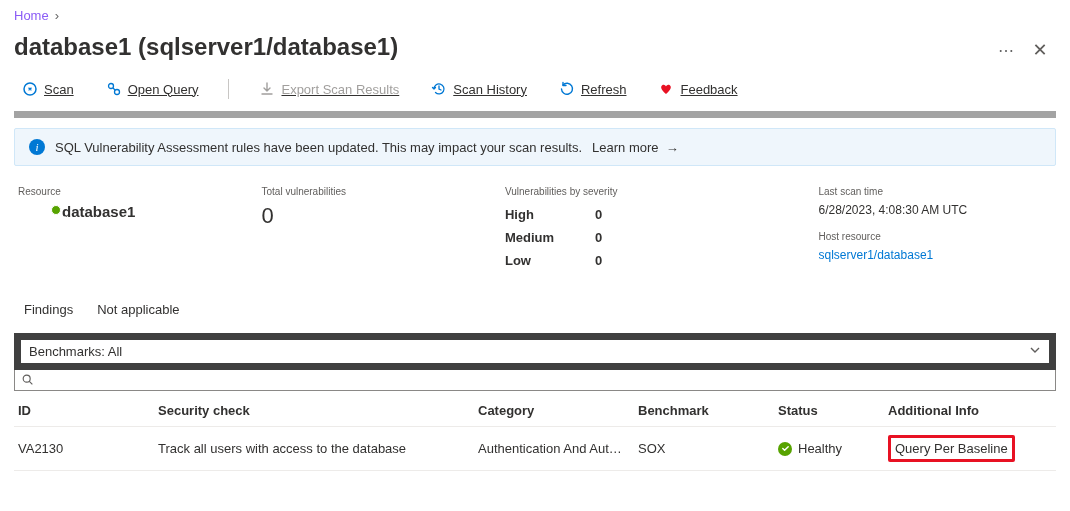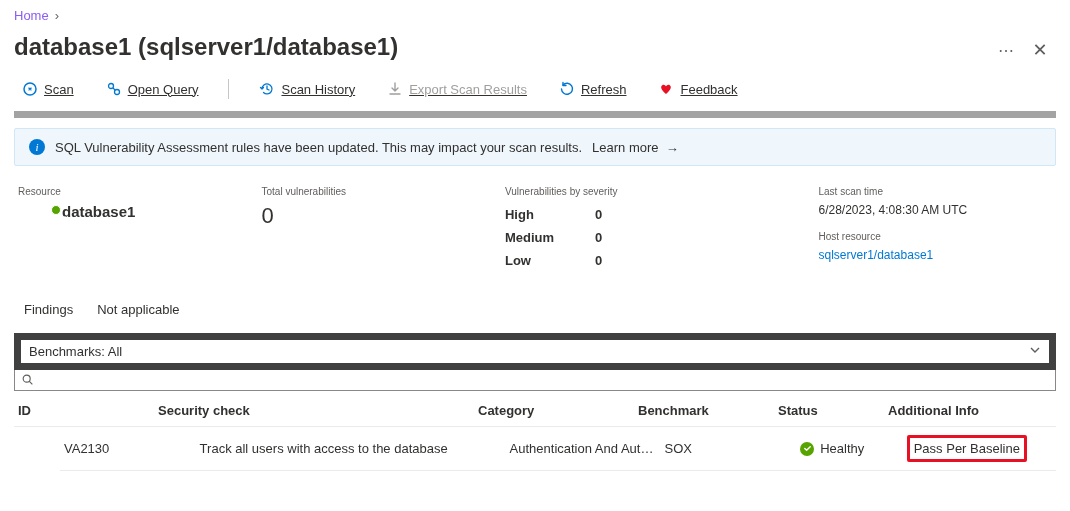--- a/index.html
+++ b/index.html
@@ -76,21 +76,21 @@
   }
   .search-box {
     border:1px solid #8a8886; border-top:none;
     padding:3px 6px; display:flex; align-items:center; gap:6px;
     color:#605e5c; cursor:text;
   }
   .search-box svg { width:14px; height:14px; }
   .table { margin-top:4px; }
   .thead, .trow { display:flex; align-items:center; padding:8px 4px; }
   .thead { border-bottom:1px solid #edebe9; font-weight:600; color:#323130; }
-  .trow { border-bottom:1px solid #edebe9;margin-left:46px; }
+  .trow { border-bottom:1px solid #edebe9; }
   .c-id { width:140px; }
   .c-sec { width:320px; }
   .c-cat { width:160px; }
   .c-bm { width:140px; }
   .c-st { width:110px; display:flex; align-items:center; gap:6px; }
   .c-ai { width:150px; }
   .healthy-dot {
     width:14px; height:14px; border-radius:50%; background:#57a300;
     display:inline-flex; align-items:center; justify-content:center;
   }
@@ -133,36 +133,36 @@
       <span class="ic">
         <svg viewBox="0 0 16 16">
             <circle cx="5" cy="5" r="2.5" fill="none" stroke="#0078d4" stroke-width="1.3"></circle>
             <circle cx="11" cy="11" r="2.5" fill="none" stroke="#0078d4" stroke-width="1.3"></circle>
             <line x1="7" y1="7" x2="9" y2="9" stroke="#0078d4" stroke-width="1.3"></line>
           </svg>
       </span>
       <span>Open Query</span>
     </div>
     <span class="tsep"></span>
+    <div class="tbtn disabled">
+      <span class="ic">
+        <svg viewBox="0 0 16 16">
+            <path d="M8 2 v8 M5 7 l3 3 l3 -3 M3 13 h10" fill="none" stroke="#a19f9d" stroke-width="1.4" stroke-linecap="round" stroke-linejoin="round"></path>
+          </svg>
+      </span>
+      <span>Export Scan Results</span>
+    </div>
     <div class="tbtn">
       <span class="ic">
         <svg viewBox="0 0 16 16">
             <path d="M3 8 a5 5 0 1 1 1.5 3.5 M3 8 l-1.5 -1.5 M3 8 l1.5 -1.5" fill="none" stroke="#0078d4" stroke-width="1.3" stroke-linecap="round"></path>
             <path d="M8 5 v3 l2 1" fill="none" stroke="#0078d4" stroke-width="1.3" stroke-linecap="round"></path>
           </svg>
       </span>
       <span>Scan History</span>
-    </div>
-    <div class="tbtn disabled">
-      <span class="ic">
-        <svg viewBox="0 0 16 16">
-            <path d="M8 2 v8 M5 7 l3 3 l3 -3 M3 13 h10" fill="none" stroke="#a19f9d" stroke-width="1.4" stroke-linecap="round" stroke-linejoin="round"></path>
-          </svg>
-      </span>
-      <span>Export Scan Results</span>
     </div>
     <div class="tbtn">
       <span class="ic">
         <svg viewBox="0 0 16 16">
             <path d="M4 4 a5.5 5.5 0 1 1 -1.5 4" fill="none" stroke="#0078d4" stroke-width="1.4" stroke-linecap="round"></path>
             <path d="M4 1.5 L4 4.5 L7 4.5" fill="none" stroke="#0078d4" stroke-width="1.4" stroke-linecap="round" stroke-linejoin="round"></path>
           </svg>
       </span>
       <span>Refresh</span>
     </div>
@@ -262,19 +262,19 @@
       <div class="c-st">
         <span class="healthy-dot">
           <svg viewBox="0 0 10 10">
               <path d="M2 5 L4 7 L8 3" fill="none" stroke="#fff" stroke-width="1.6" stroke-linecap="round" stroke-linejoin="round"></path>
             </svg>
         </span>
         <span>Healthy</span>
       </div>
       <div class="c-ai">
         <span class="red-box" style="display:inline-block;padding:3px 4px">
-          <span>Pass Per Baseline</span>
+          <span>Query Per Baseline</span>
         </span>
       </div>
     </div>
   </div>
 
 </div>
 
 </body></html>

